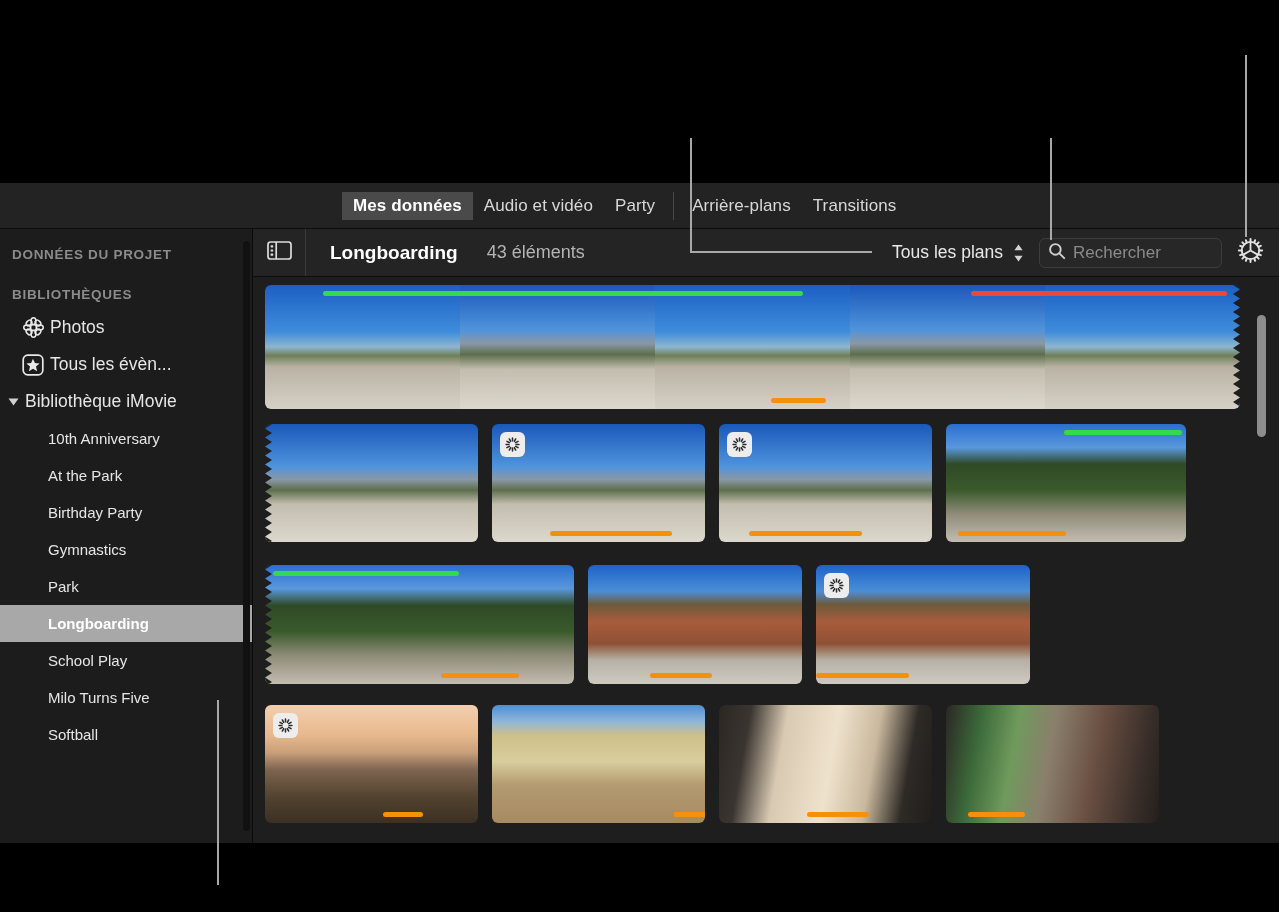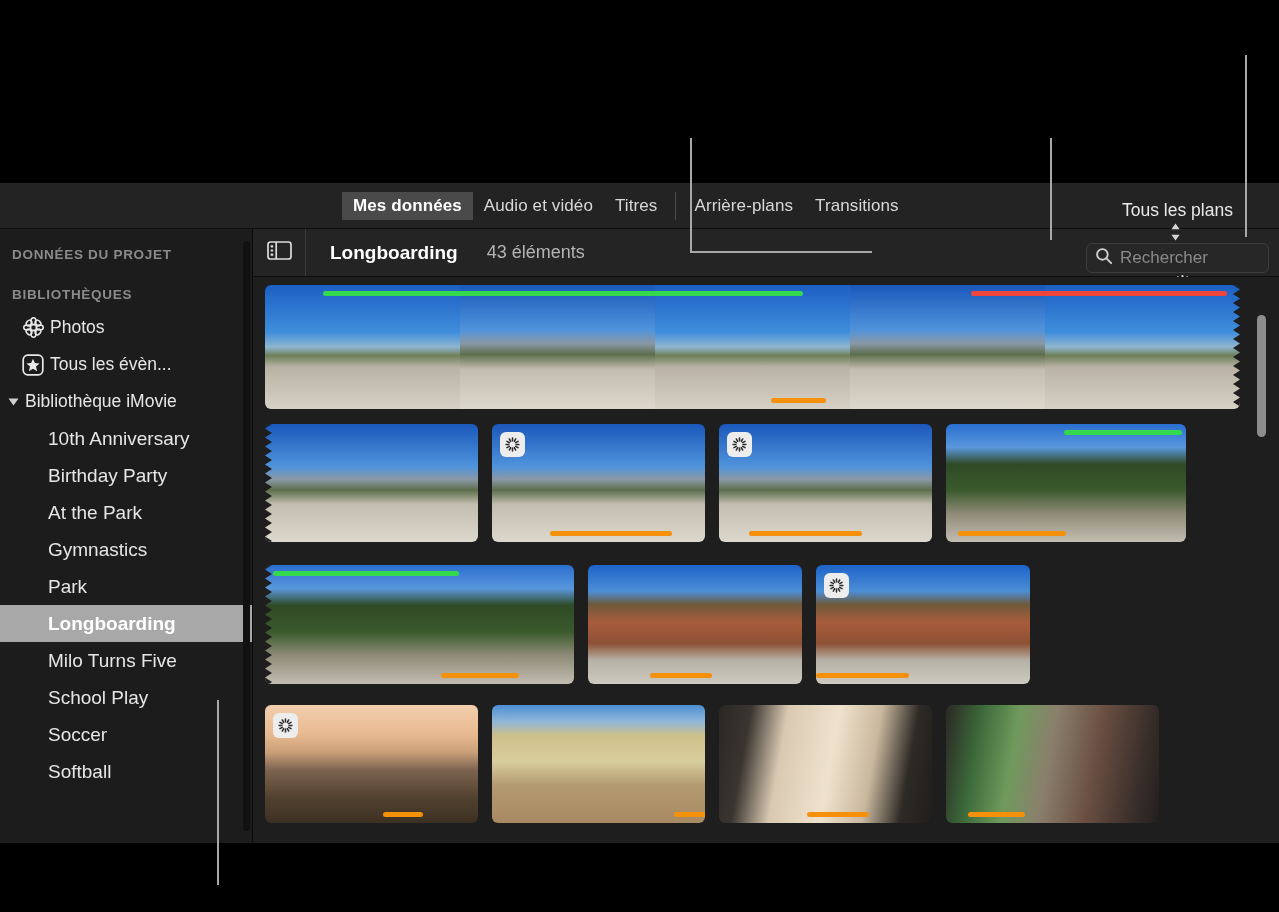--- a/index.html
+++ b/index.html
@@ -27,36 +27,36 @@
   .split{position:absolute;left:0;top:46px;width:1132px;height:614px;}
 
   
   .sidebar{position:absolute;left:0;top:0;width:252px;height:614px;background:#1c1c1c;
            border-right:1px solid #0a0a0a;overflow:hidden;}
   .sb-head{color:#8b8b8b;font-size:13.5px;font-weight:700;letter-spacing:.7px;
            padding:18px 0 7px 12px;}
   .sb-item{display:flex;align-items:center;height:37px;padding-left:22px;color:#e6e6e6;font-size:17.5px;}
   .sb-item .ic{width:28px;display:flex;align-items:center;justify-content:flex-start;flex:0 0 28px;}
   .sb-item .lb{white-space:nowrap;overflow:hidden;}
-  .sb-child{padding-left:48px;font-size:19px;color:#e6e6e6;height:37px;display:flex;align-items:center;}
+  .sb-child{padding-left:48px;font-size:15px;color:#e6e6e6;height:37px;display:flex;align-items:center;}
   .sb-child.sel{background:#a8a8a8;color:#fff;font-weight:600;}
   .sb-disc{display:flex;align-items:center;height:37px;padding-left:10px;color:#e6e6e6;font-size:17.5px;}
   .tri{width:0;height:0;border-left:7px solid #cfcfcf;border-top:5px solid transparent;
        border-bottom:5px solid transparent;margin-right:8px;transform:rotate(90deg);}
   .sb-scroll{position:absolute;left:243px;top:12px;width:7px;height:590px;background:#111;border-radius:4px;}
 
   
   .browser{position:absolute;left:253px;top:0;width:1026px;height:614px;background:#1e1e1e;}
   .btoolbar{position:absolute;left:0;top:0;width:1026px;height:47px;background:#242424;
             border-bottom:1px solid #0d0d0d;display:flex;align-items:center;}
   .sbtoggle{width:52px;height:47px;display:flex;align-items:center;justify-content:center;
             border-right:1px solid #3a3a3a;}
   .btitle{margin-left:24px;color:#ffffff;font-size:19px;font-weight:700;}
   .bcount{margin-left:29px;color:#b4b4b4;font-size:18px;}
-  .bright{margin-left:auto;display:flex;align-items:center;padding-right:10px;flex-direction:column;}
+  .bright{margin-left:auto;display:flex;align-items:center;padding-right:10px;}
   .filtlabel{color:#e8e8e8;font-size:17.5px;}
   .stepper{display:flex;flex-direction:column;align-items:center;margin-left:9px;margin-right:14px;}
   .searchbox{width:183px;height:30px;border:1px solid #3d3d3d;border-radius:6px;background:#272727;
              display:flex;align-items:center;padding:0 8px;box-sizing:border-box;}
   .searchph{color:#8a8a8a;font-size:17px;margin-left:7px;}
   .gear{margin-left:14px;margin-right:4px;display:flex;align-items:center;}
 
   
   .grid{position:absolute;left:0;top:48px;width:1026px;height:566px;overflow:hidden;background:#1e1e1e;}
   .row{position:absolute;left:12px;display:flex;gap:14px;}
@@ -85,21 +85,21 @@
 <div class="callout" style="left:1245px;top:55px;width:2px;height:182px;"></div>
 
 <div class="callout" style="left:217px;top:700px;width:2px;height:185px;"></div>
 
 <div id="app">
 
   <div class="tabbar">
     <div class="tabs">
       <div class="tab sel">Mes données</div>
       <div class="tab">Audio et vidéo</div>
-      <div class="tab">Titres</div>
+      <div class="tab">Party</div>
       <div class="tabsep"></div>
       <div class="tab">Arrière-plans</div>
       <div class="tab">Transitions</div>
     </div>
   </div>
 
   <div class="split">
 
     <div class="sidebar">
 
@@ -140,42 +140,39 @@
       <div class="sb-disc">
         <span class="tri"></span>
         <span>Bibliothèque iMovie</span>
       </div>
 
       <div id="events">
           <div class="sb-child">
             <span>10th Anniversary</span>
           </div>
           <div class="sb-child">
+            <span>At the Park</span>
+          </div>
+          <div class="sb-child">
             <span>Birthday Party</span>
-          </div>
-          <div class="sb-child">
-            <span>At the Park</span>
           </div>
           <div class="sb-child">
             <span>Gymnastics</span>
           </div>
           <div class="sb-child">
             <span>Park</span>
           </div>
           <div class="sb-child sel">
             <span>Longboarding</span>
           </div>
           <div class="sb-child">
+            <span>School Play</span>
+          </div>
+          <div class="sb-child">
             <span>Milo Turns Five</span>
-          </div>
-          <div class="sb-child">
-            <span>School Play</span>
-          </div>
-          <div class="sb-child">
-            <span>Soccer</span>
           </div>
           <div class="sb-child">
             <span>Softball</span>
           </div>
         </div>
 
       <div class="sb-scroll"></div>
     </div>
 
     <div class="browser">

